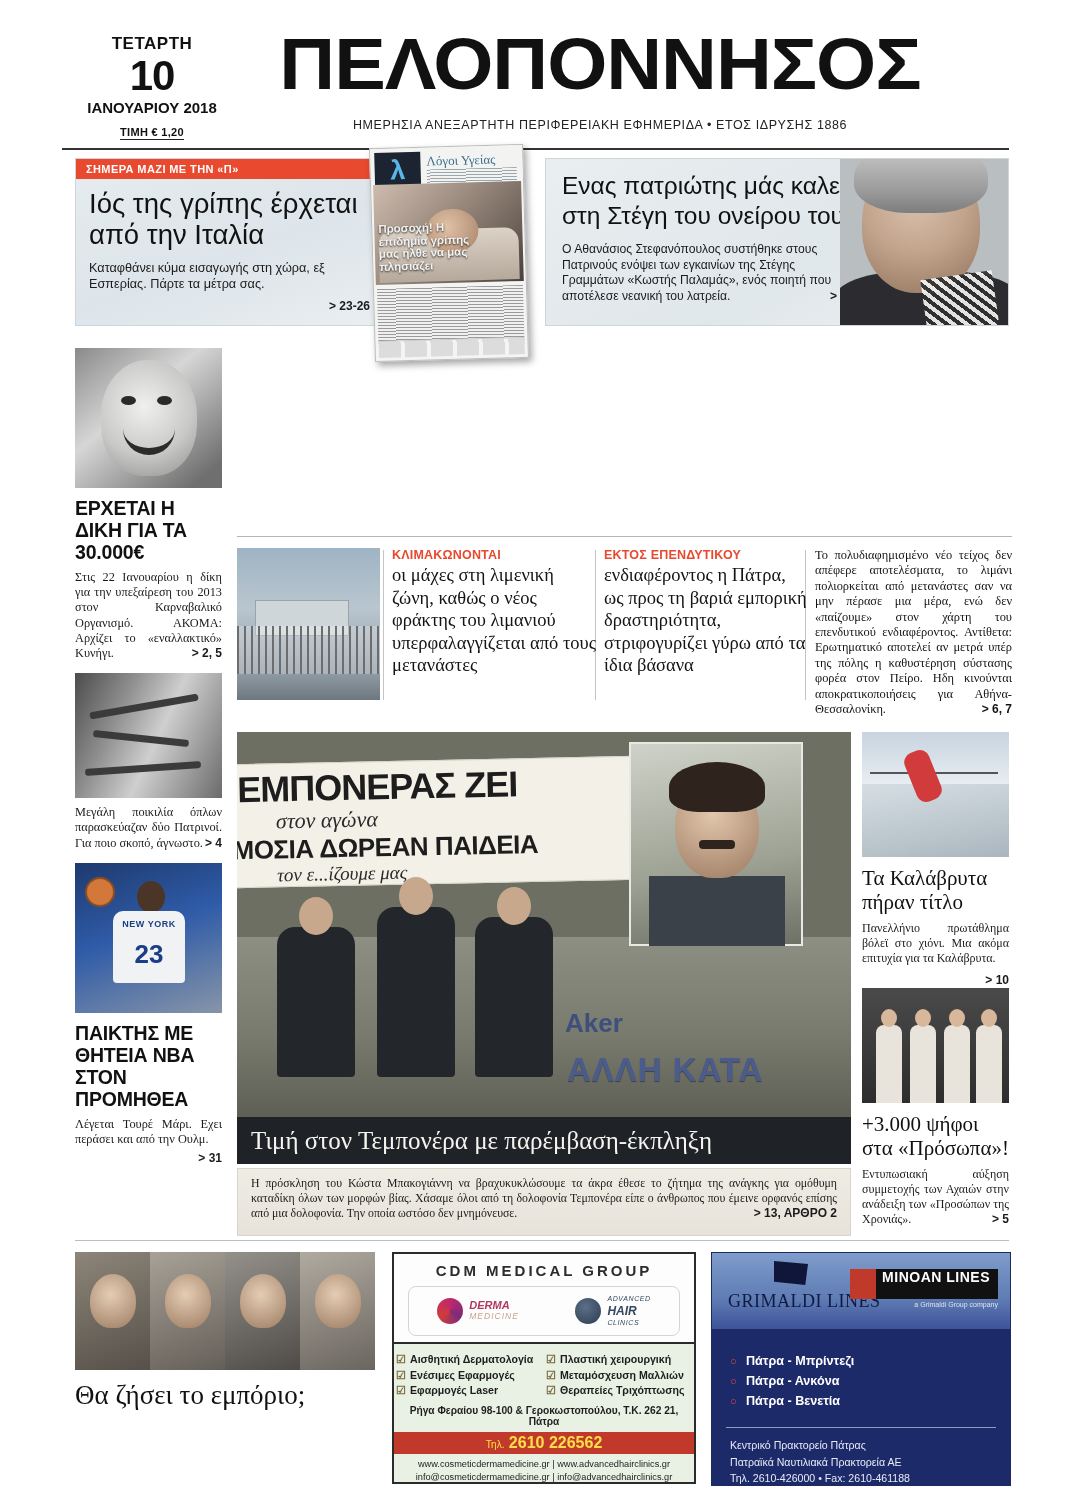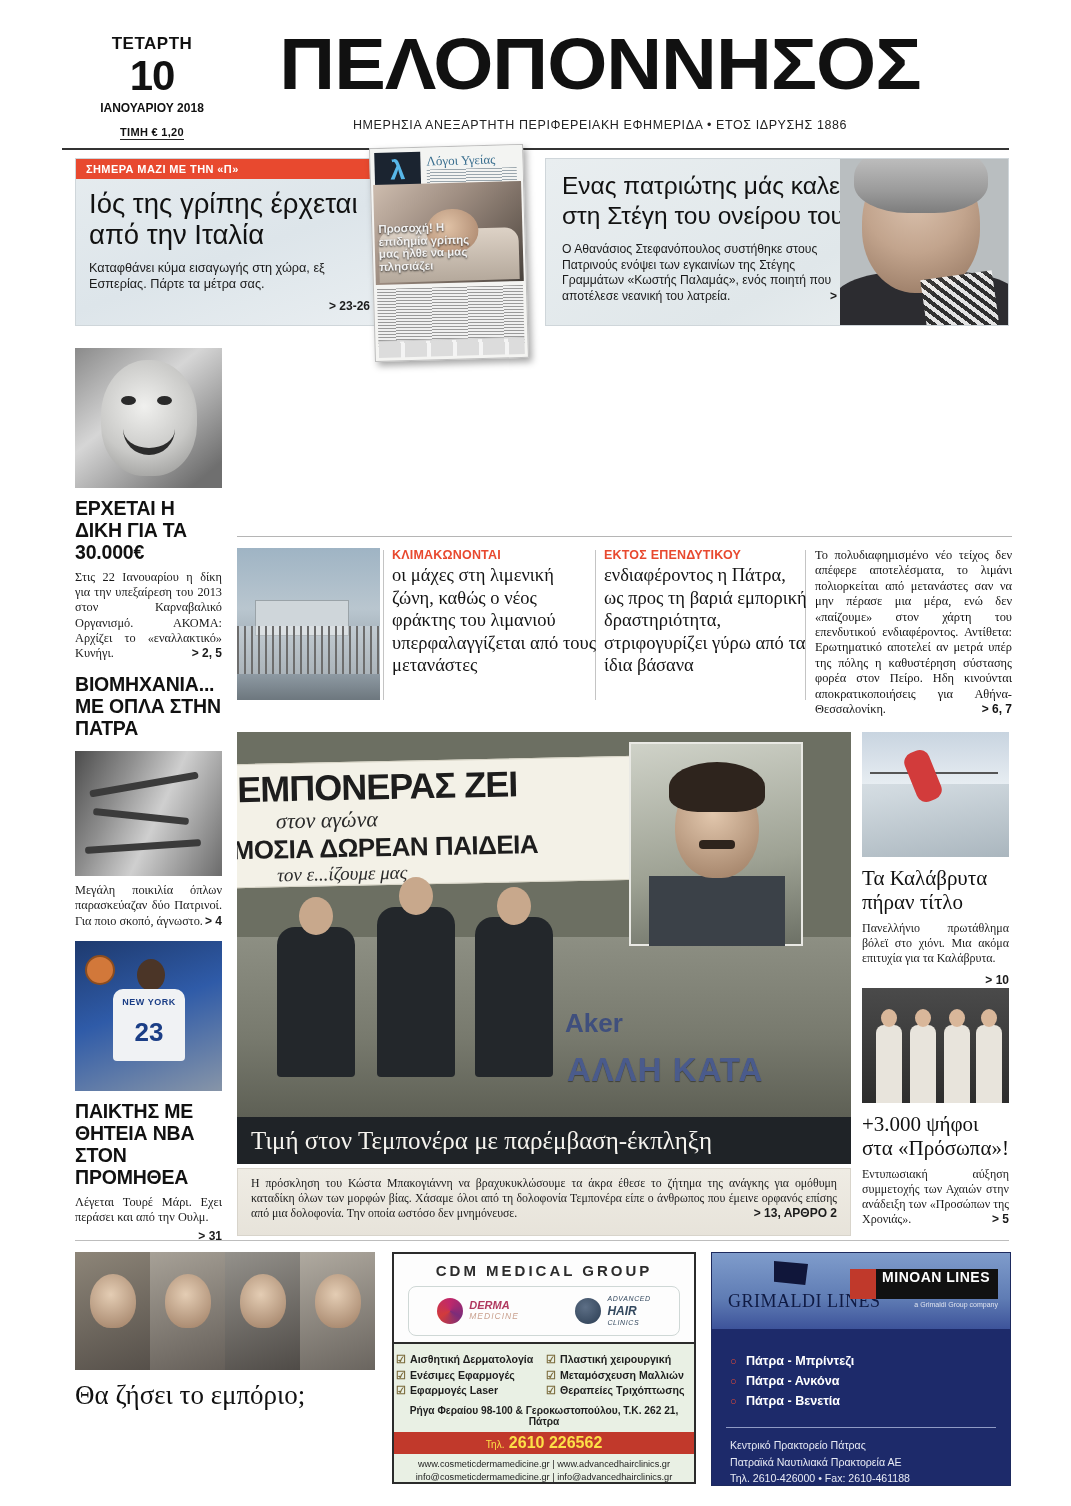--- a/index.html
+++ b/index.html
@@ -40,21 +40,21 @@
     letter-spacing: 0.5px;
     line-height: 20px;
   }
   #date-num {
     font-size: 42px;
     font-weight: bold;
     line-height: 44px;
     letter-spacing: -1px;
   }
   #date-month {
-    font-size: 12px;
+    font-size: 15px;
     font-weight: bold;
     line-height: 20px;
     letter-spacing: 0px;
   }
   #price {
     margin-top: 8px;
     font-size: 11px;
     font-weight: bold;
     display: inline-block;
     border-bottom: 1.5px solid #222;
@@ -764,21 +764,20 @@
 
     <div>
       <div class="sb-head">ΕΡΧΕΤΑΙ Η ΔΙΚΗ ΓΙΑ ΤΑ 30.000€</div>
       <div class="sb-body">
         <span>Στις 22 Ιανουαρίου η δίκη για την υπεξαίρεση του 2013 στον Καρναβαλικό Οργανισμό. ΑΚΟΜΑ: Αρχίζει το «εναλλακτικό» Κυνήγι.</span>
         <span class="jump">&gt; 2, 5</span>
       </div>
     </div>
 
     <div>
-      <div class="sb-head" style="margin-top:12px;">ΒΙΟΜΗΧΑΝΙΑ... ΜΕ ΟΠΛΑ ΣΤΗΝ ΠΑΤΡΑ</div>
       <div id="ph-weapons" class="ph">
         <div class="bar" style="left:14px; top:30px; width:110px; transform:rotate(-10deg);"></div>
         <div class="bar" style="left:18px; top:62px; width:96px; transform:rotate(6deg);"></div>
         <div class="bar" style="left:10px; top:92px; width:116px; transform:rotate(-4deg);"></div>
       </div>
       <div class="sb-body">
         <span>Μεγάλη ποικιλία όπλων παρασκεύαζαν δύο Πατρινοί. Για ποιο σκοπό, άγνωστο.</span>
         <span class="jump">&gt; 4</span>
       </div>
     </div>

